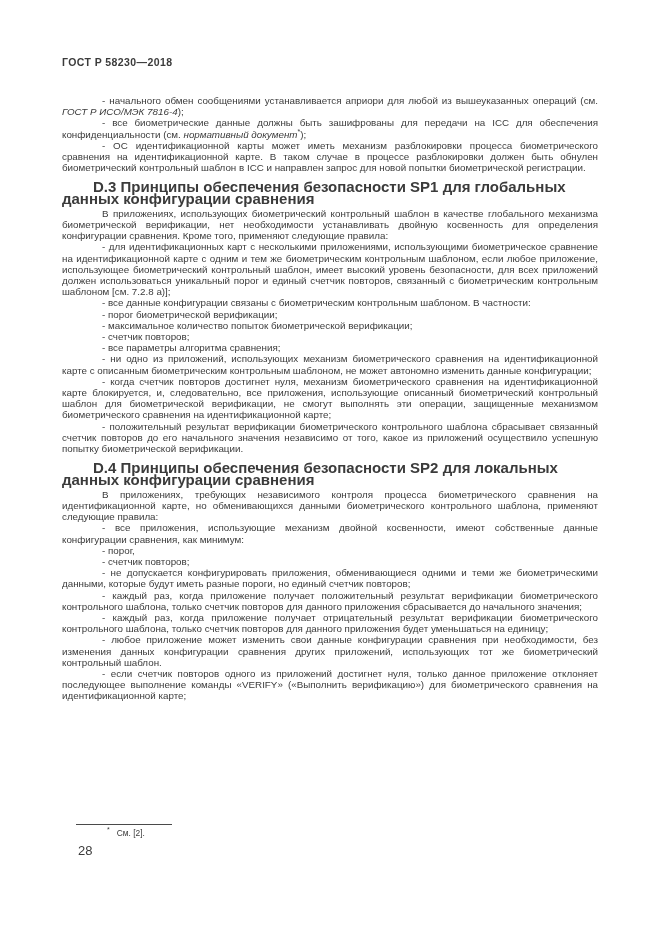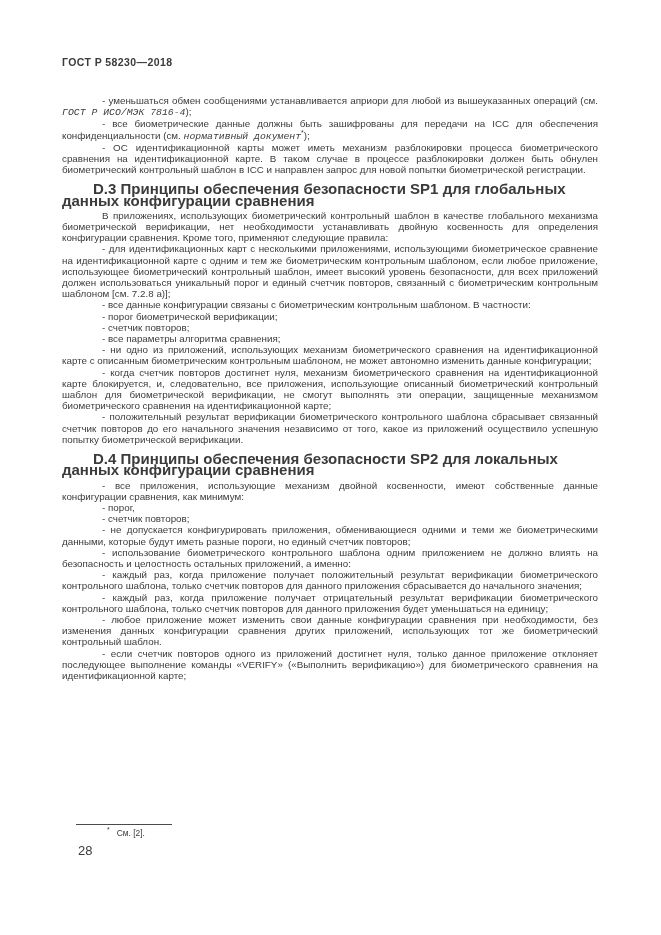--- a/index.html
+++ b/index.html
@@ -20,21 +20,21 @@
     position:absolute;left:62px;top:95px;width:536px;
     font-size:9.8px;line-height:11.2px;
     text-align:justify;
   }
   .para{margin:0;text-indent:40px;}
   .heading{
     margin:8px 0 4px 0;text-indent:31px;
     font-size:15px;font-weight:bold;line-height:11.2px;
     text-align:left;
   }
-  .ital{font-style:italic;font-family:Liberation Mono, monospace;}
+  .ital{font-style:italic;}
   .fnref{font-size:7px;vertical-align:super;line-height:0;}
   .footnote-rule{
     position:absolute;left:76px;top:824px;
     width:96px;height:0;border-top:1px solid #4a4a4a;
   }
   .footnote{
     position:absolute;left:62px;top:828px;width:300px;
     font-size:8.4px;line-height:10px;
   }
   .footnote .fn-marker{
@@ -48,46 +48,47 @@
 </style>
 </head>
 <body>
 
 <div class="page">
 
   <div class="doc-header">ГОСТ Р 58230—2018</div>
 
   <div class="doc-body">
 
-    <p class="para"><span>- уменьшаться обмен сообщениями устанавливается априори для любой из вышеуказанных операций (см. </span><span class="ital">ГОСТ Р ИСО/МЭК 7816-4</span><span>);</span></p>
+    <p class="para"><span>- начального обмен сообщениями устанавливается априори для любой из вышеуказанных операций (см. </span><span class="ital">ГОСТ Р ИСО/МЭК 7816-4</span><span>);</span></p>
 
 
     <p class="para"><span>- все биометрические данные должны быть зашифрованы для передачи на ICC для обеспечения конфиденциальности (см. </span><span class="ital">нормативный документ</span><span class="fnref">*</span><span>);</span></p>
 
     <p class="para">- ОС идентификационной карты может иметь механизм разблокировки процесса биометрического сравнения на идентификационной карте. В таком случае в процессе разблокировки должен быть обнулен биометрический контрольный шаблон в ICC и направлен запрос для новой попытки биометрической регистрации.</p>
 
     <p class="heading">D.3 Принципы обеспечения безопасности SP1 для глобальных данных конфигурации сравнения</p>
 
     <p class="para">В приложениях, использующих биометрический контрольный шаблон в качестве глобального механизма биометрической верификации, нет необходимости устанавливать двойную косвенность для определения конфигурации сравнения. Кроме того, применяют следующие правила:</p>
     <p class="para">- для идентификационных карт с несколькими приложениями, использующими биометрическое сравнение на идентификационной карте с одним и тем же биометрическим контрольным шаблоном, если любое приложение, использующее биометрический контрольный шаблон, имеет высокий уровень безопасности, для всех приложений должен использоваться уникальный порог и единый счетчик повторов, связанный с биометрическим контрольным шаблоном [см. 7.2.8 а)];</p>
     <p class="para">- все данные конфигурации связаны с биометрическим контрольным шаблоном. В частности:</p>
     <p class="para">- порог биометрической верификации;</p>
+    <p class="para">- максимальное количество попыток биометрической верификации;</p>
     <p class="para">- счетчик повторов;</p>
     <p class="para">- все параметры алгоритма сравнения;</p>
     <p class="para">- ни одно из приложений, использующих механизм биометрического сравнения на идентификационной карте с описанным биометрическим контрольным шаблоном, не может автономно изменить данные конфигурации;</p>
     <p class="para">- когда счетчик повторов достигнет нуля, механизм биометрического сравнения на идентификационной карте блокируется, и, следовательно, все приложения, использующие описанный биометрический контрольный шаблон для биометрической верификации, не смогут выполнять эти операции, защищенные механизмом биометрического сравнения на идентификационной карте;</p>
     <p class="para">- положительный результат верификации биометрического контрольного шаблона сбрасывает связанный счетчик повторов до его начального значения независимо от того, какое из приложений осуществило успешную попытку биометрической верификации.</p>
 
     <p class="heading">D.4 Принципы обеспечения безопасности SP2 для локальных данных конфигурации сравнения</p>
 
+    <p class="para">В приложениях, требующих независимого контроля процесса биометрического сравнения на идентификационной карте, но обменивающихся данными биометрического контрольного шаблона, применяют следующие правила:</p>
     <p class="para">- все приложения, использующие механизм двойной косвенности, имеют собственные данные конфигурации сравнения, как минимум:</p>
     <p class="para">- порог,</p>
     <p class="para">- счетчик повторов;</p>
     <p class="para">- не допускается конфигурировать приложения, обменивающиеся одними и теми же биометрическими данными, которые будут иметь разные пороги, но единый счетчик повторов;</p>
-    <p class="para">- использование биометрического контрольного шаблона одним приложением не должно влиять на безопасность и целостность остальных приложений, а именно:</p>
     <p class="para">- каждый раз, когда приложение получает положительный результат верификации биометрического контрольного шаблона, только счетчик повторов для данного приложения сбрасывается до начального значения;</p>
     <p class="para">- каждый раз, когда приложение получает отрицательный результат верификации биометрического контрольного шаблона, только счетчик повторов для данного приложения будет уменьшаться на единицу;</p>
     <p class="para">- любое приложение может изменить свои данные конфигурации сравнения при необходимости, без изменения данных конфигурации сравнения других приложений, использующих тот же биометрический контрольный шаблон.</p>
     <p class="para">- если счетчик повторов одного из приложений достигнет нуля, только данное приложение отклоняет последующее выполнение команды «VERIFY» («Выполнить верификацию») для биометрического сравнения на идентификационной карте;</p>
 
   </div>
 
   <div class="footnote-rule"></div>
 
   <div class="footnote"><span class="fn-marker">*</span><span>См. [2].</span></div>

